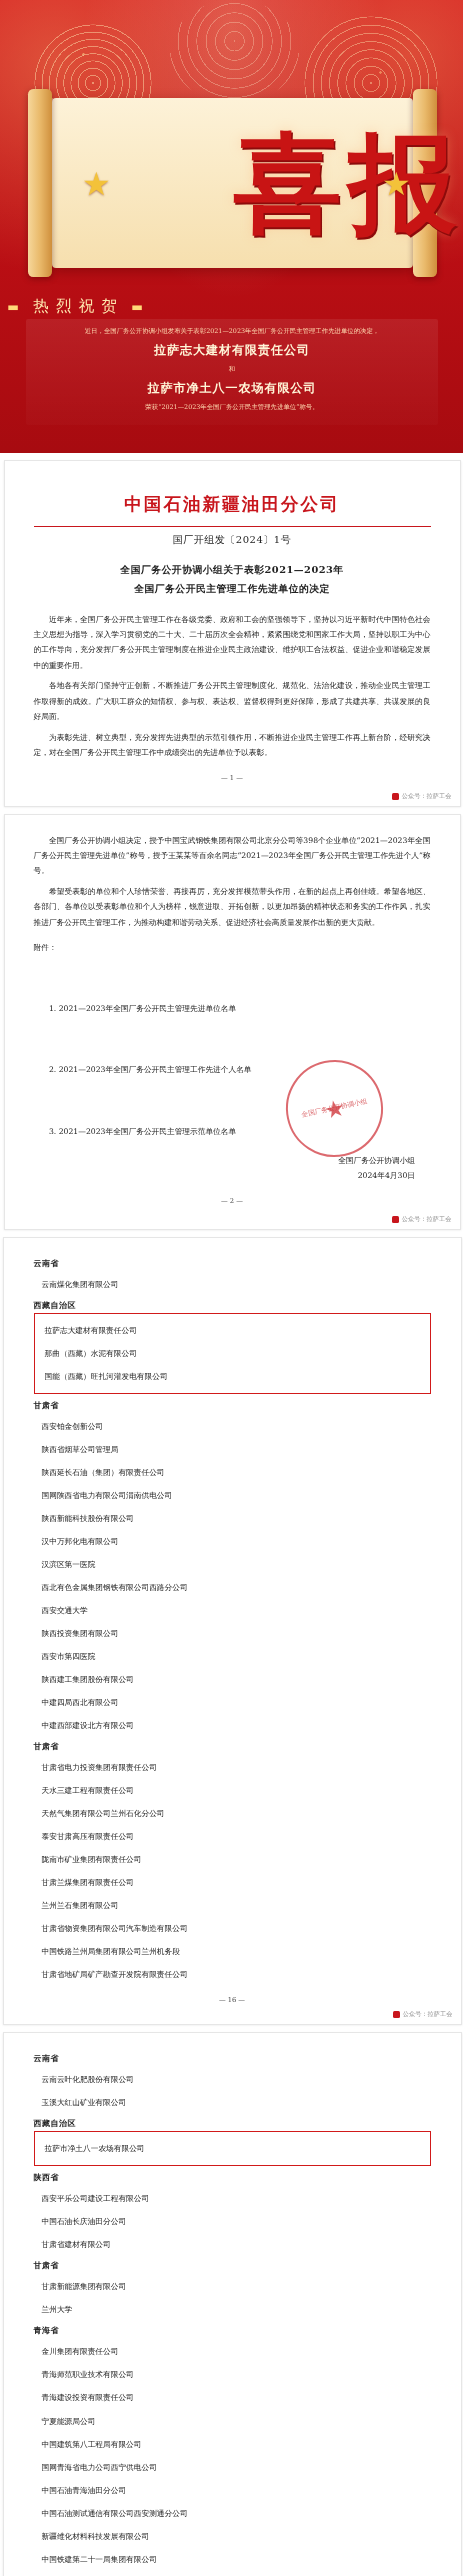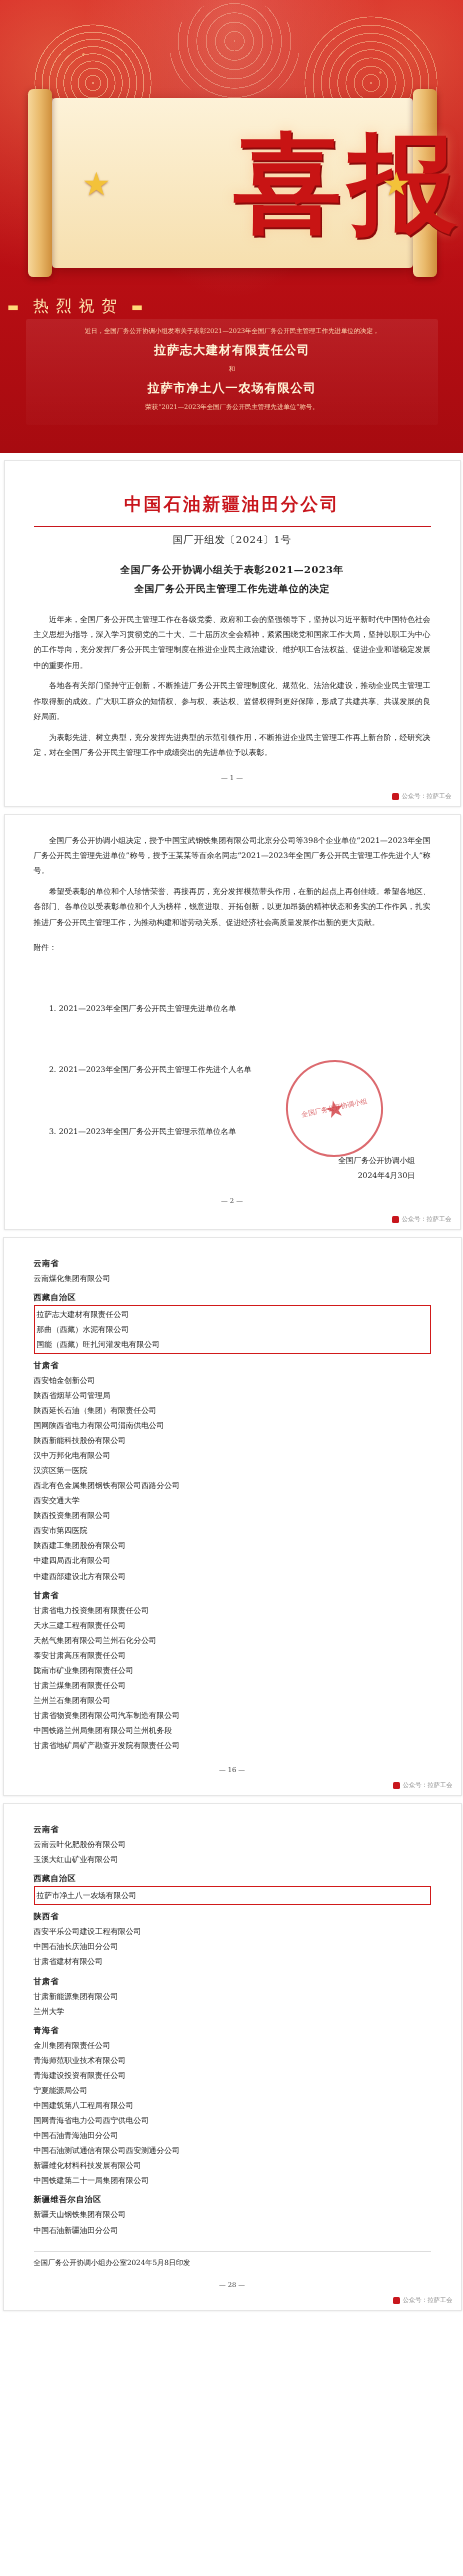--- a/index.html
+++ b/index.html
@@ -74,21 +74,21 @@
       color:rgba(200,22,29,.8);display:flex;align-items:center;justify-content:center;
       font-size:6.7px;text-align:center;transform:rotate(-12deg);opacity:.85;}
   .seal .star5{position:absolute;font-size:23px;color:rgba(200,22,29,.8);}
   .seal .txt{width:77px;line-height:1.4;}
 
   
   .listcard{margin:7.2px auto;width:397px;background:#fff;border:0.5px solid #e6e6e6;
         box-shadow:0 0.5px 2.1px rgba(0,0,0,.10);padding:13.4px 30px 20.6px;
         font-family:"DejaVu Serif","Liberation Serif",serif;}
   .prov{font-size:8px;font-weight:700;margin:6.2px 0 2.1px;letter-spacing:0.5px;}
-  .unit{font-size:7.7px;line-height:1.95;margin:0;}
+  .unit{font-size:7.7px;line-height:1.95;margin:8px;}
   .hlbox{border:1px solid #d11a1a;padding:1px 2.1px;display:block;margin:1.5px 0;}
   .lc-footer{display:flex;align-items:center;margin-top:13.4px;
         border-top:0.5px solid #ddd;padding-top:6.2px;font-size:7.2px;}
 
   
   .wm{position:absolute;right:8.2px;bottom:5.2px;display:flex;align-items:center;gap:3.1px;
       font-size:6.2px;color:#8c8c8c;}
   .wm .dot{width:7.2px;height:7.2px;border-radius:1.5px;background:#c8161d;display:inline-block;}
   .wmline{position:relative;}
 </style>

